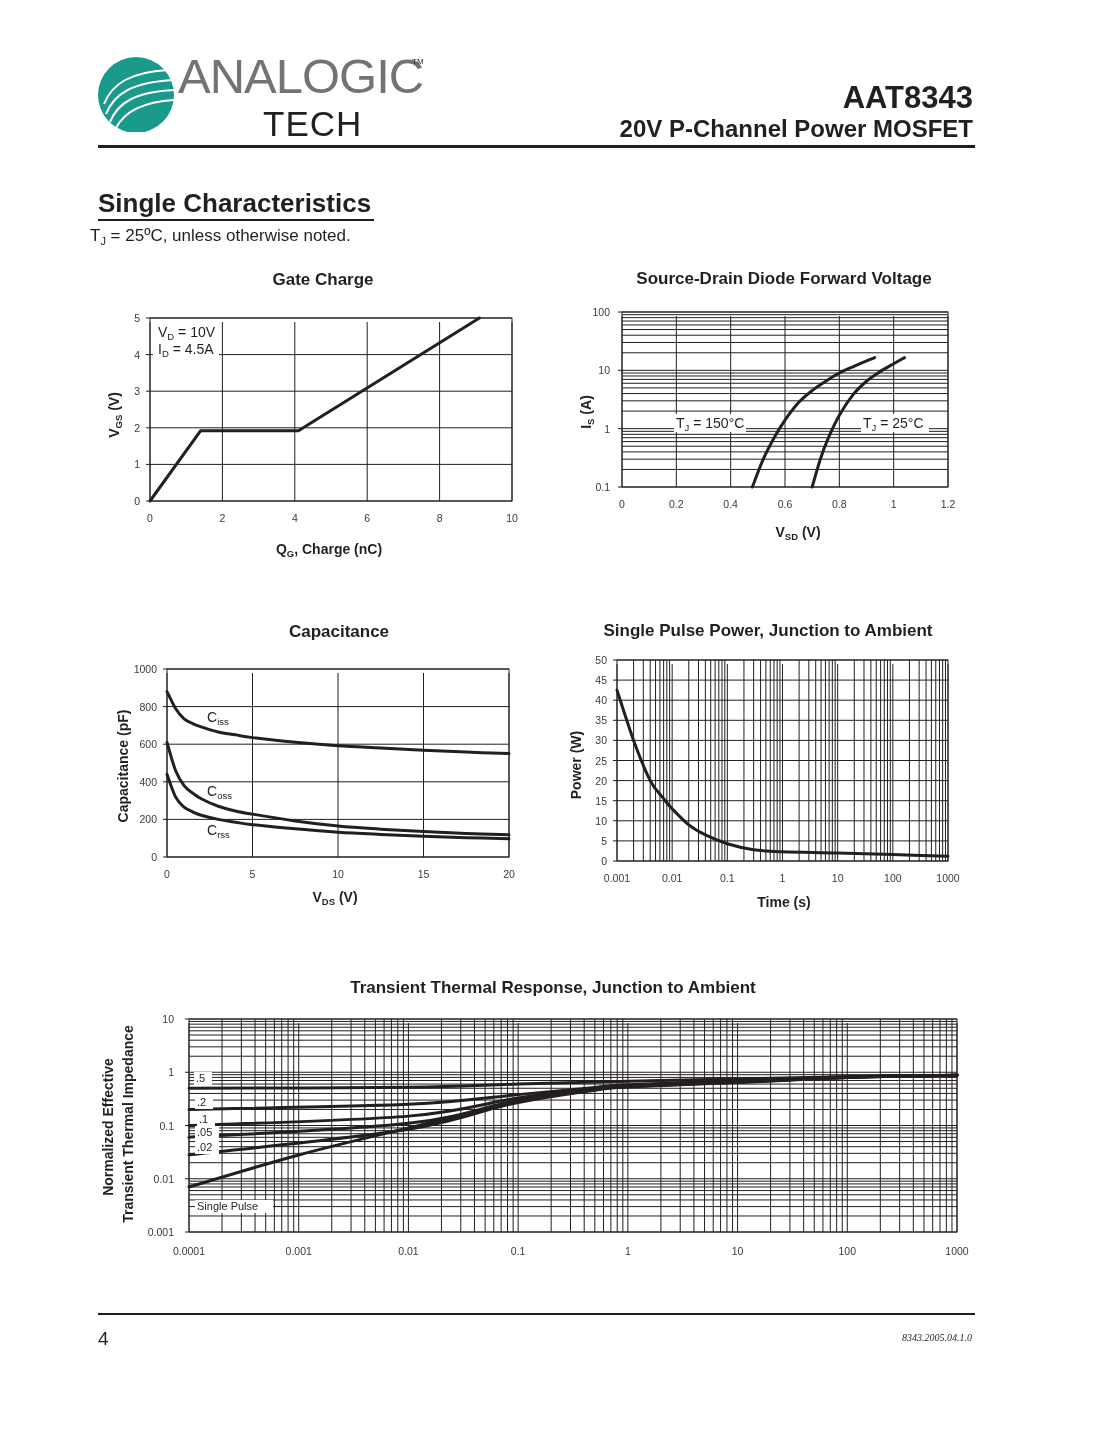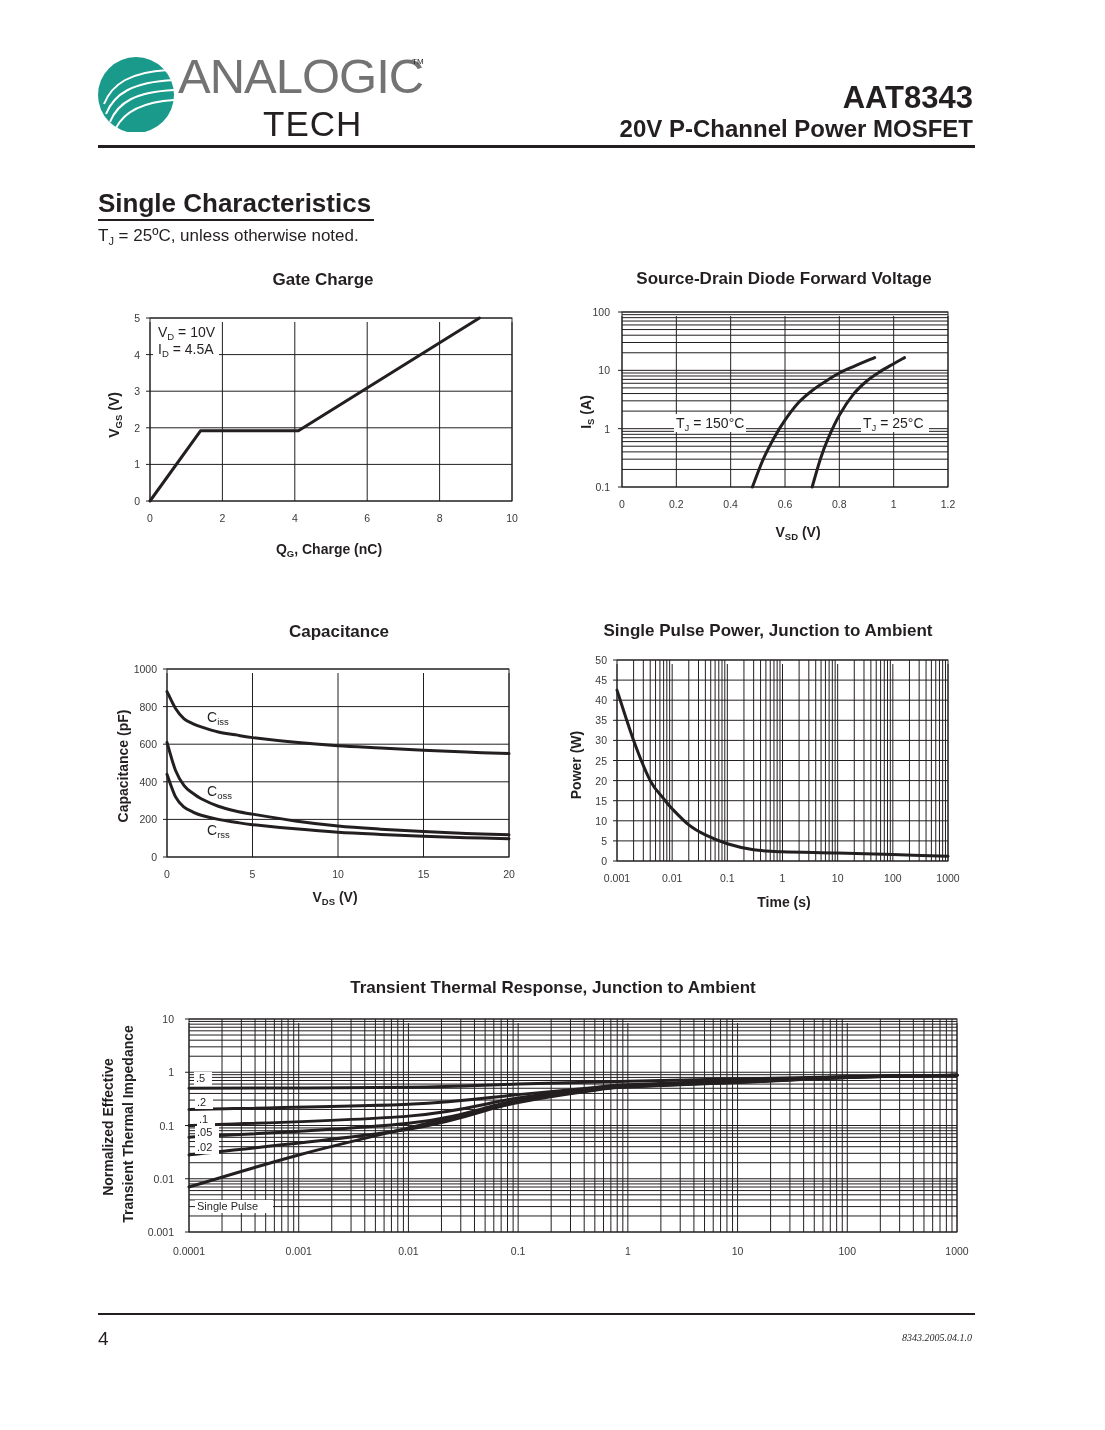--- a/index.html
+++ b/index.html
@@ -8,21 +8,21 @@
   .abs { position:absolute; }
   #logo { left:96px; top:52px; width:330px; height:90px; }
   #logo-text-1 { left:178px; top:52px; font-size:49px; letter-spacing:-1px; color:#737373; font-weight:400; line-height:1; }
   #logo-tm { left:412px; top:57px; font-size:8px; }
   #logo-text-2 { left:263px; top:106px; font-size:35px; color:#231f20; font-weight:300; line-height:1; letter-spacing:1px; }
   #part-number { right:132px; top:80px; font-size:31px; font-weight:700; }
   #part-desc { right:132px; top:115px; font-size:24px; font-weight:700; text-align:right; }
   #header-rule { left:98px; top:145px; width:877px; height:3px; background:#231f20; }
   #section-title { left:98px; top:190px; font-size:26px; font-weight:700; line-height:1; }
   #section-underline { left:98px; top:219px; width:276px; height:2px; background:#231f20; }
-  #section-note { left:98px; top:226px; font-size:17px; }
+  #section-note { left:90px; top:226px; font-size:17px; }
   #section-note sub { font-size:11px; }
   #footer-rule { left:98px; top:1313px; width:877px; height:2px; background:#231f20; }
   #page-number { left:98px; top:1328px; font-size:19px; font-family:"Liberation Sans Narrow","Liberation Sans",sans-serif; }
   #doc-id { right:133px; top:1332px; font-size:10px; font-style:italic; font-family:"Liberation Serif", serif; }
   svg text { font-family:"Liberation Sans", "DejaVu Sans", sans-serif; fill:#231f20; }
   .chart-title { font-size:17px; font-weight:700; }
   .tick { font-size:10.5px; fill:#3a3a3a; }
   .axis-label { font-size:14px; font-weight:700; }
   .grid { stroke:#231f20; stroke-width:1; fill:none; }
   .curve { stroke:#231f20; stroke-width:3; fill:none; stroke-linejoin:round; stroke-linecap:round; }

